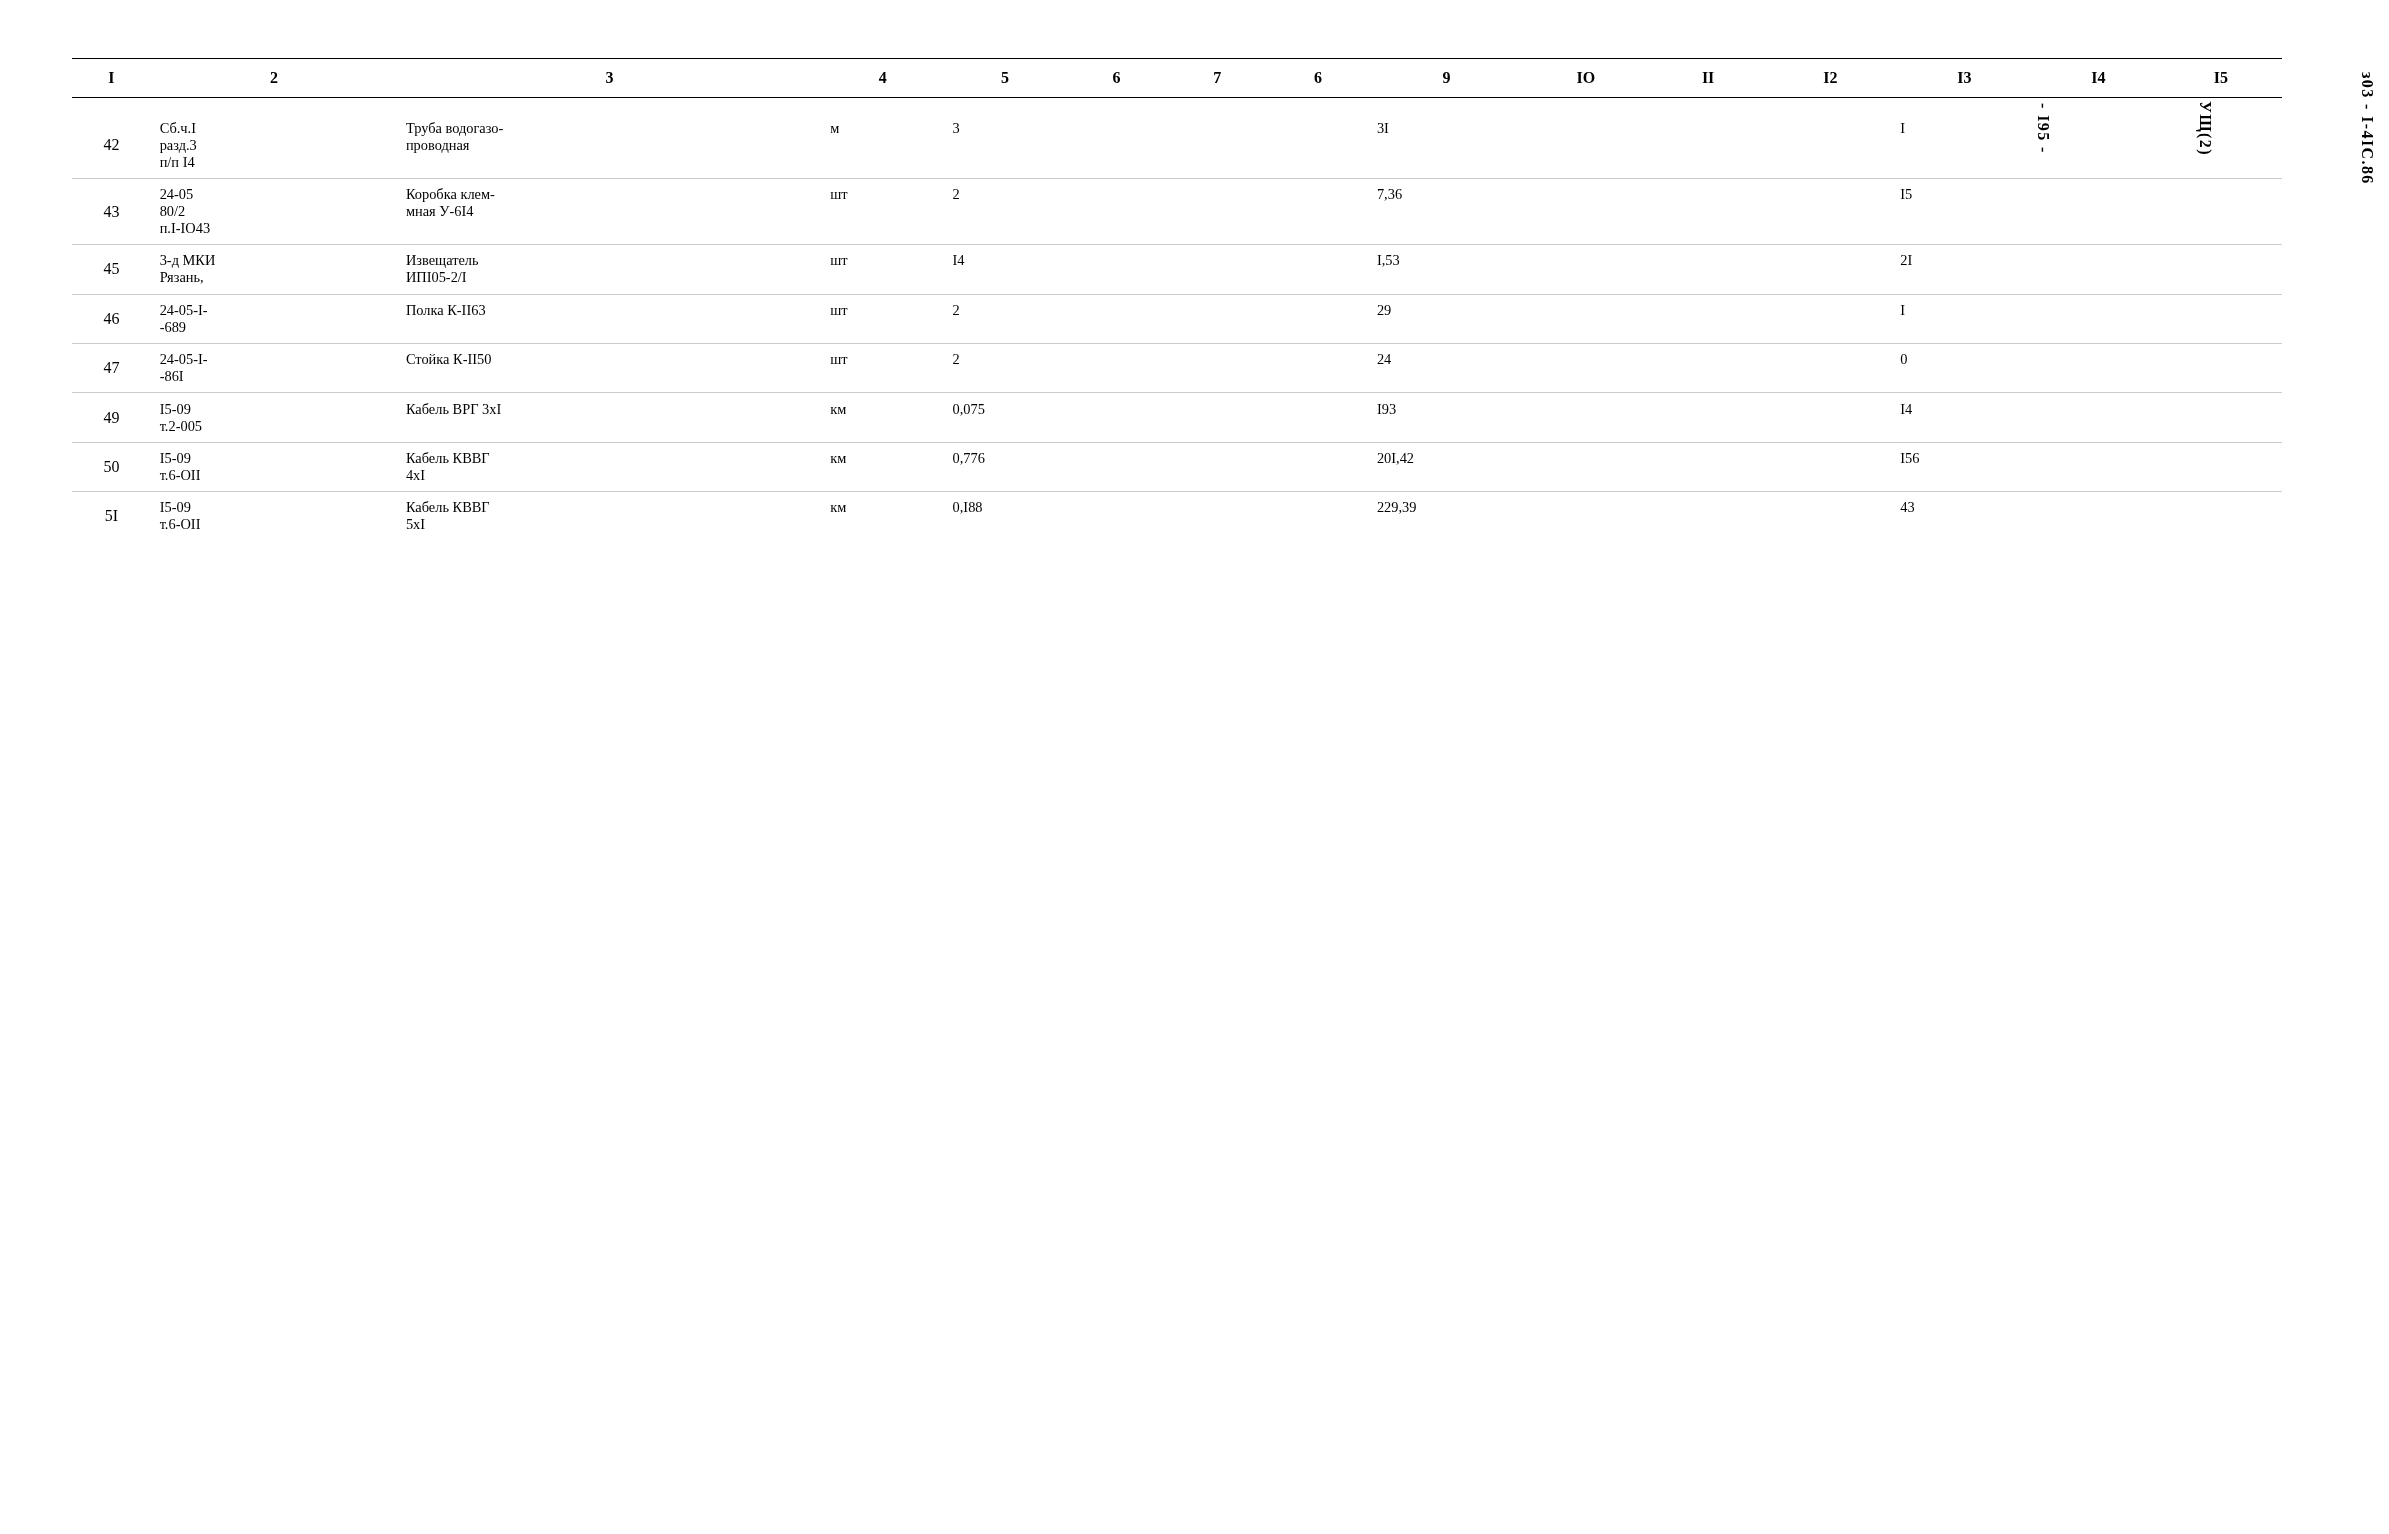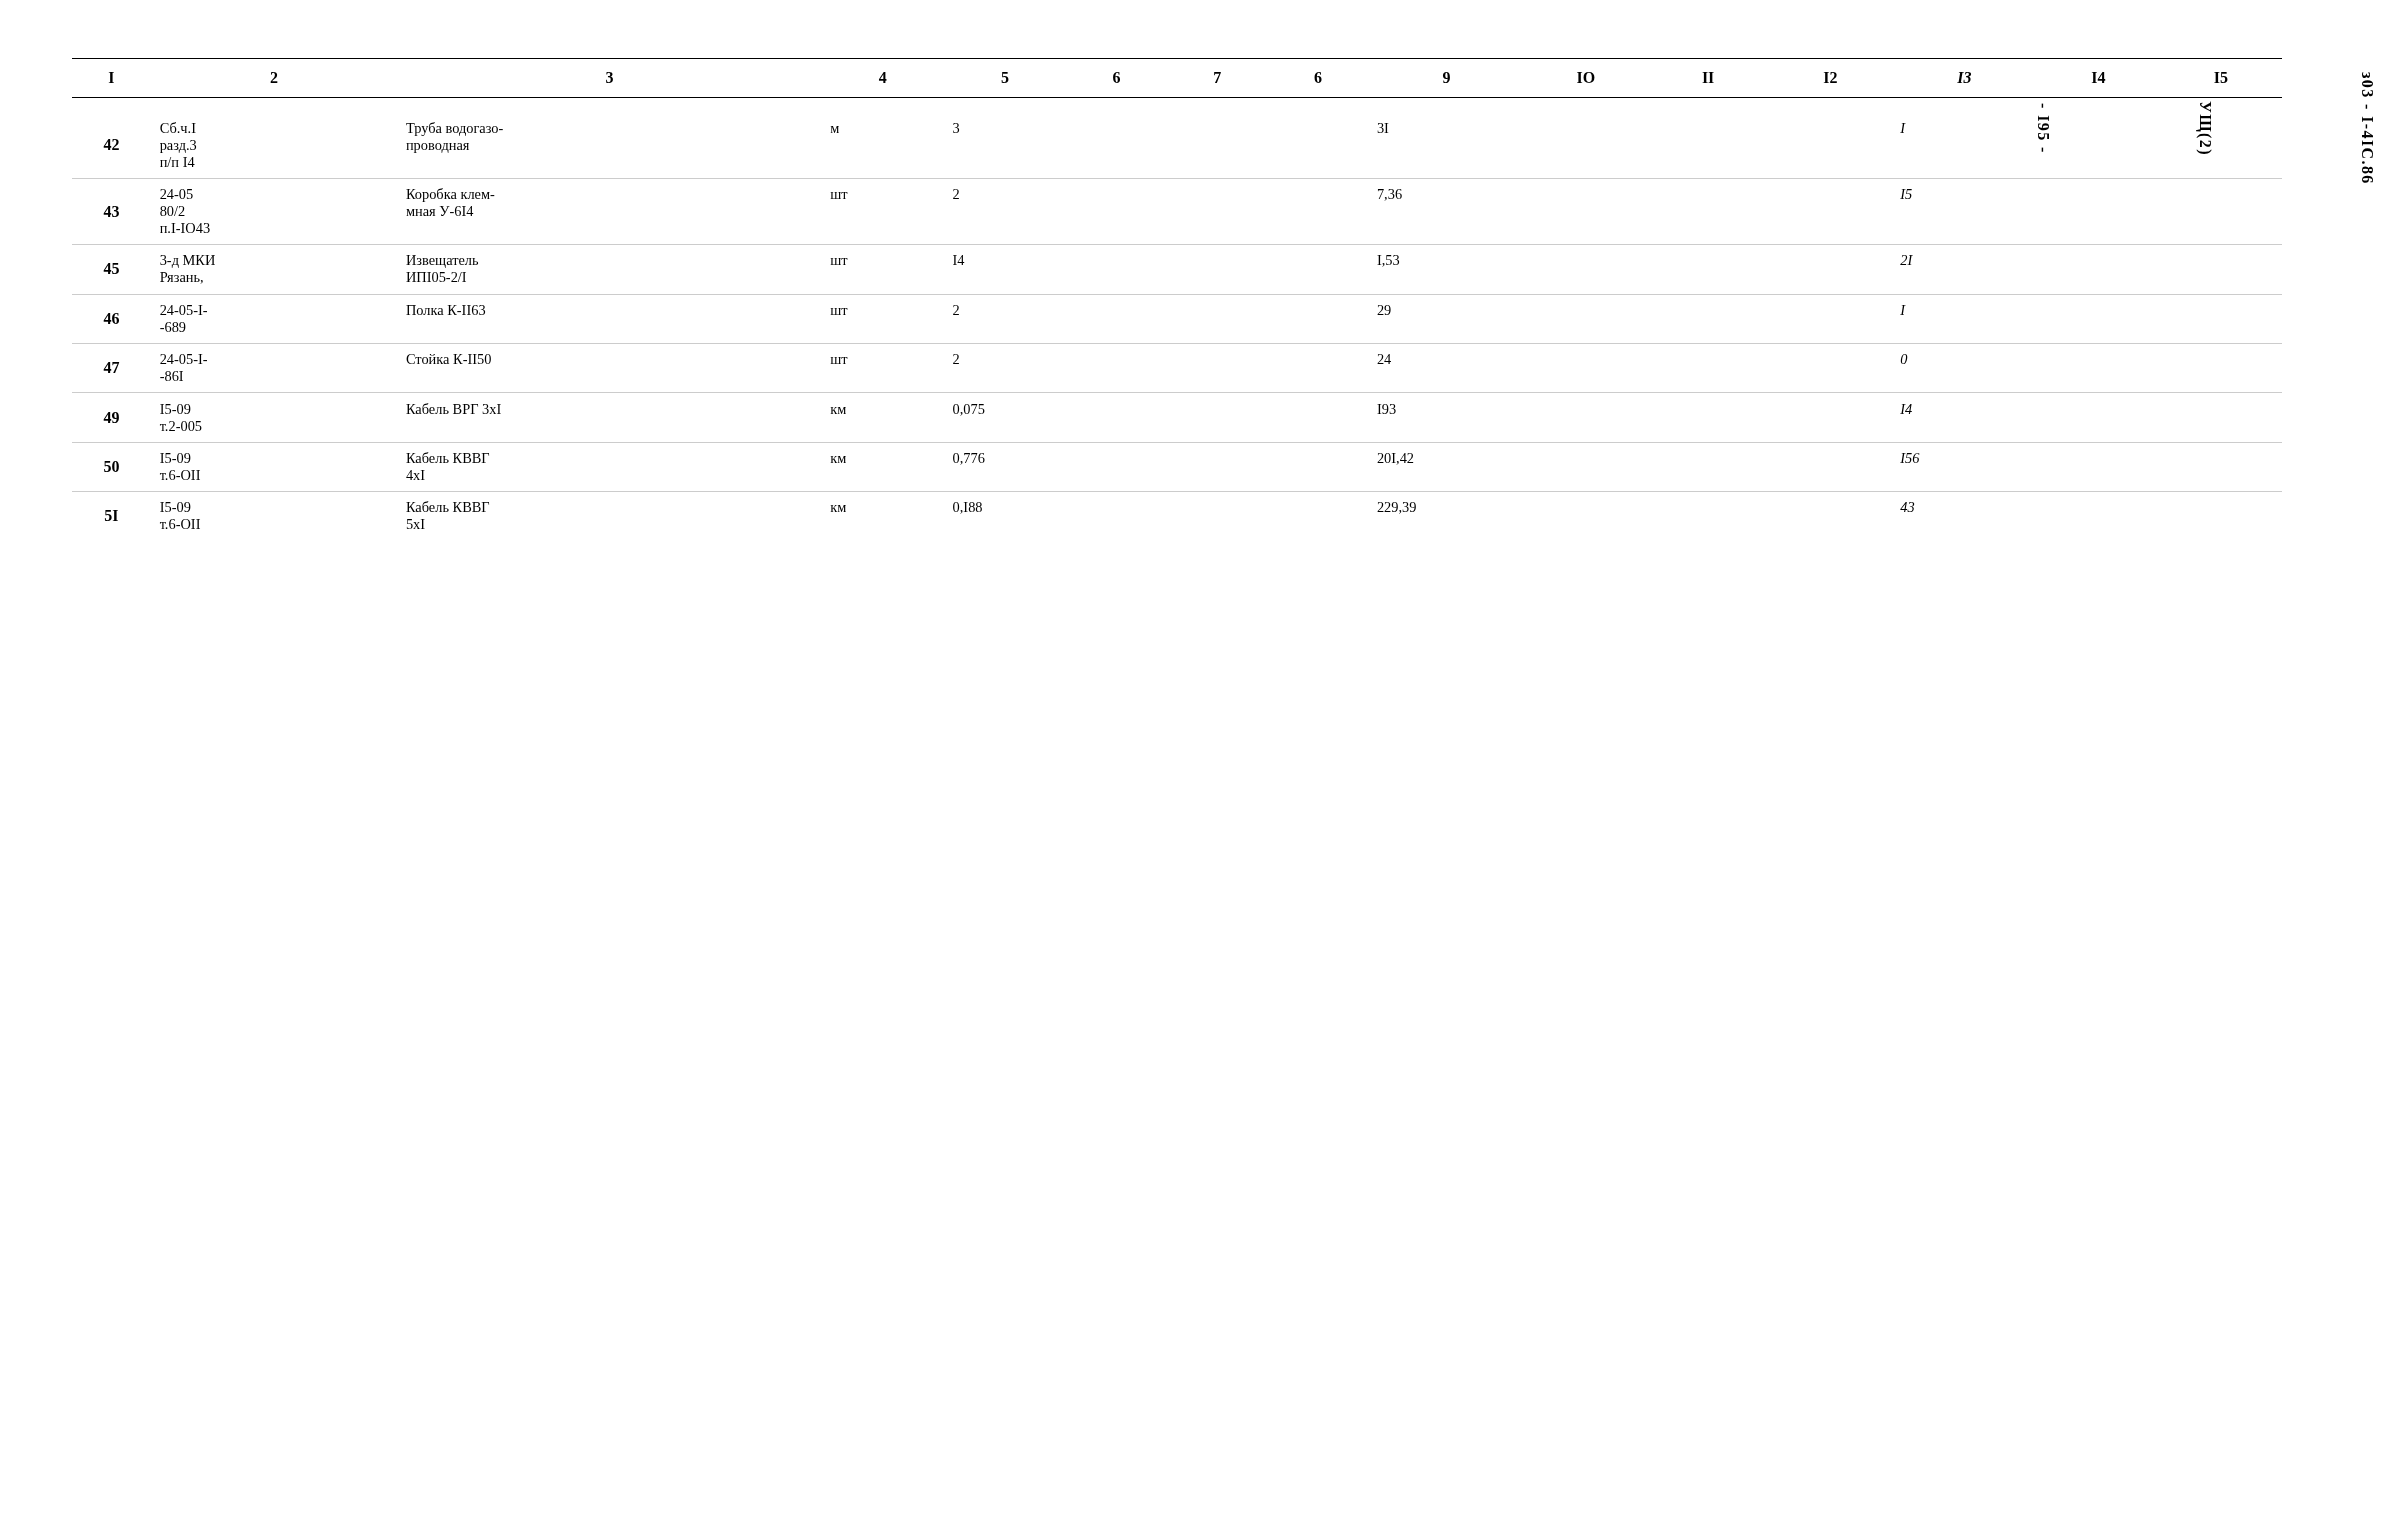--- a/index.html
+++ b/index.html
@@ -56,37 +56,37 @@
       text-align: center;
       width: 51px;
     }
     tbody tr td {
       padding: 7.2px 8.7px;
       vertical-align: top;
       font-size: 14.4px;
     }
     tbody tr td:first-child {
       text-align: center;
-      font-weight: bold;
+      font-weight: normal;
       font-size: 16px;
       vertical-align: middle;
     }
     .col-1  { width: 51px; }
     .col-2  { width: 159px; }
     .col-3  { width: 274px; }
     .col-4  { width: 79px; }
     .col-5  { width: 79px; }
     .col-6  { width: 65px; }
     .col-7  { width: 65px; }
     .col-8  { width: 65px; }
     .col-9  { width: 101px; }
     .col-10 { width: 79px; }
     .col-11 { width: 79px; }
     .col-12 { width: 79px; }
-    .col-13 { width: 94px; font-style: italic; }
+    .col-13 { width: 94px; }
     .col-14 { width: 79px; }
     .col-15 { width: 79px; }
     .row-divider td {
       border-top: 0.7px solid #ccc;
     }
     .first-data-row td {
       padding-top: 21.7px;
     }
   </style>
 </head>

